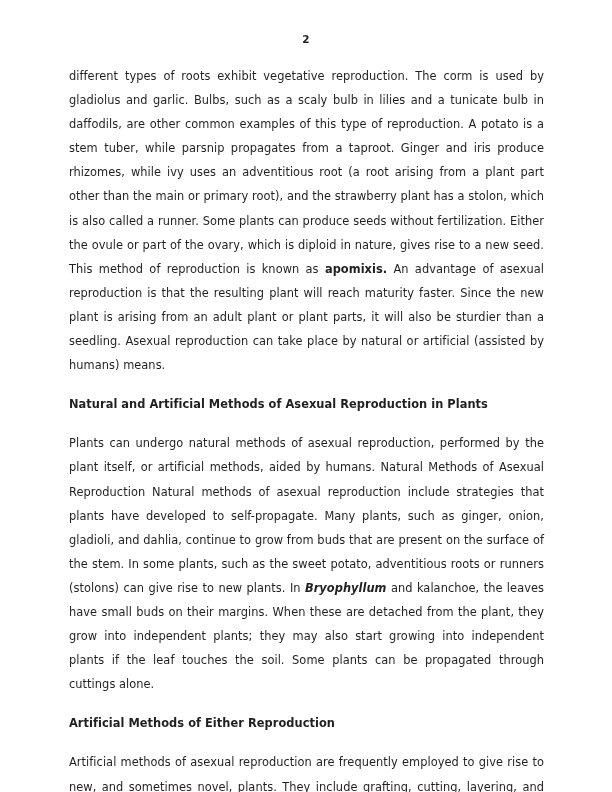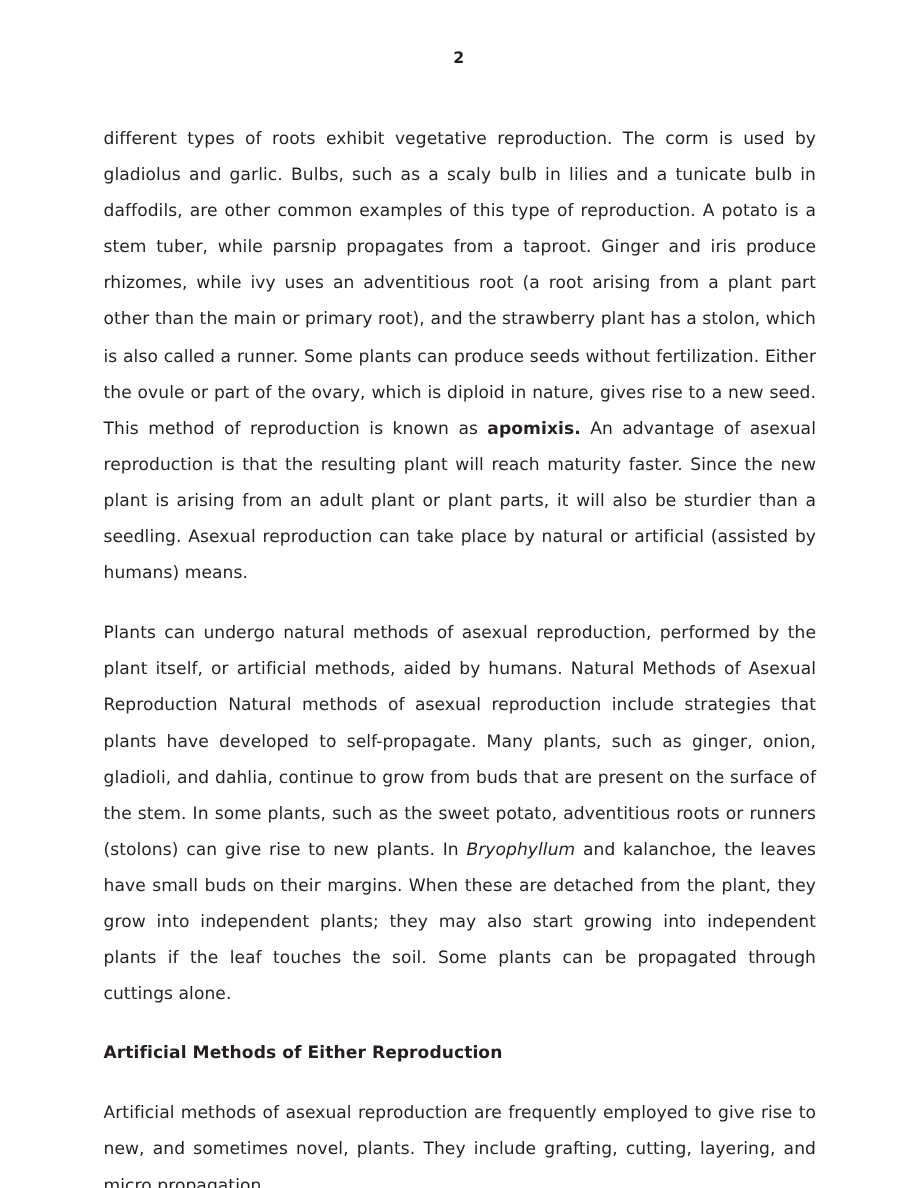--- a/index.html
+++ b/index.html
@@ -28,50 +28,51 @@
     color: #231f20;
     letter-spacing: 0.2px;
   }
   .content {
     position: absolute;
     top: 64px;
     left: 69px;
     width: 475px;
   }
   p.body-par {
-    margin: 16px 0 15px 0;
+    margin: 0 0 15px 0;
     font-size: 11.4px;
     line-height: 24.1px;
     text-align: justify;
     text-justify: inter-word;
     color: #231f20;
     letter-spacing: 0.05px;
   }
   p.body-par:last-child {
     margin-bottom: 0;
   }
   h2.section-heading {
     margin: 0 0 15px 0;
     font-size: 11.4px;
     line-height: 24.1px;
     font-weight: bold;
     text-align: left;
     color: #231f20;
     letter-spacing: 0.05px;
   }
   .b { font-weight: bold; }
-  .bi { font-weight: normal; font-style: italic; }
+  .bi { font-weight: bold; font-style: italic; }
 </style>
 </head>
 <body>
 
 <div class="page">
 
   <div class="page-number">2</div>
 
   <div class="content">
       <p class="body-par"><span>different types of roots exhibit vegetative reproduction. The corm is used by gladiolus and garlic. Bulbs, such as a scaly bulb in lilies and a tunicate bulb in daffodils, are other common examples of this type of reproduction. A potato is a stem tuber, while parsnip propagates from a taproot. Ginger and iris produce rhizomes, while ivy uses an adventitious root (a root arising from a plant part other than the main or primary root), and the strawberry plant has a stolon, which is also called a runner. Some plants can produce seeds without fertilization. Either the ovule or part of the ovary, which is diploid in nature, gives rise to a new seed. This method of reproduction is known as </span><span class="b">apomixis.</span><span> An advantage of asexual reproduction is that the resulting plant will reach maturity faster. Since the new plant is arising from an adult plant or plant parts, it will also be sturdier than a seedling. Asexual reproduction can take place by natural or artificial (assisted by humans) means.</span></p>
+      <h2 class="section-heading">Natural and Artificial Methods of Asexual Reproduction in Plants</h2>
       <p class="body-par"><span>Plants can undergo natural methods of asexual reproduction, performed by the plant itself, or artificial methods, aided by humans. Natural Methods of Asexual Reproduction Natural methods of asexual reproduction include strategies that plants have developed to self-propagate. Many plants, such as ginger, onion, gladioli, and dahlia, continue to grow from buds that are present on the surface of the stem. In some plants, such as the sweet potato, adventitious roots or runners (stolons) can give rise to new plants. In </span><span class="bi">Bryophyllum</span><span> and kalanchoe, the leaves have small buds on their margins. When these are detached from the plant, they grow into independent plants; they may also start growing into independent plants if the leaf touches the soil. Some plants can be propagated through cuttings alone.</span></p>
       <h2 class="section-heading">Artificial Methods of Either Reproduction</h2>
       <p class="body-par"><span>Artificial methods of asexual reproduction are frequently employed to give rise to new, and sometimes novel, plants. They include grafting, cutting, layering, and micro propagation.</span></p>
     </div>
 
 </div>
 
 </body></html>

